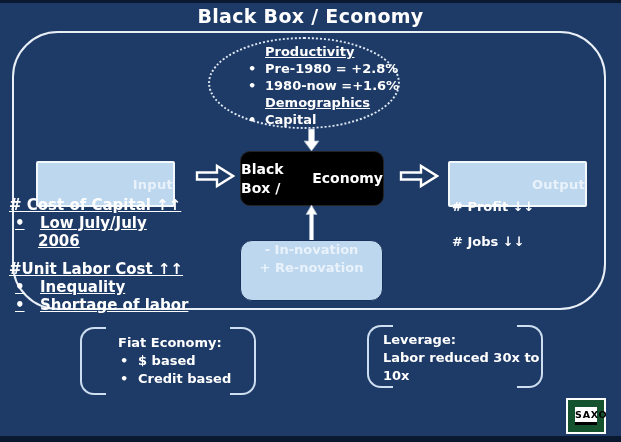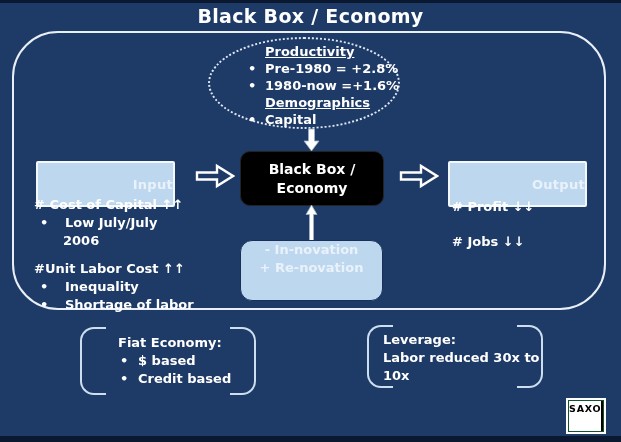--- a/index.html
+++ b/index.html
@@ -23,55 +23,55 @@
   .mark{width:17px;padding-left:2px;flex:none;}
   
   .pill{position:absolute;width:139px;height:46px;background:var(--panel-blue,#bdd7ee);
     border:2px solid #f3f8fd;border-radius:2px;box-sizing:border-box;
     display:flex;align-items:center;justify-content:flex-end;
     font-size:13px;color:#e9f2fb;letter-spacing:.3px;}
   .pill-input{left:36px;top:161px;}
   .pill-output{left:448px;top:161px;}
   .blackbox{position:absolute;left:240px;top:151px;width:144px;height:55px;background:var(--black-box,#000);
     border:1px solid #232323;border-radius:10px;box-sizing:border-box;
-    display:flex;flex-direction:column;align-items:center;justify-content:center;
+    display:flex;flex-direction:row;align-items:center;justify-content:center;
     font-size:14px;line-height:19px;color:#fff;}
   .innovation{position:absolute;left:240px;top:240px;width:143px;height:61px;background:var(--panel-blue,#bdd7ee);
     border:1px solid #18305a;border-radius:12px;box-sizing:border-box;
     display:flex;flex-direction:column;align-items:center;justify-content:flex-start;
     font-size:13px;line-height:18px;color:#e9f2fb;}
   
   .arrow-right{position:absolute;width:40px;height:26px;}
   .arrow-in{left:195px;top:163px;}
   .arrow-out{left:399px;top:163px;}
   .arrow-down{position:absolute;left:303px;top:128px;width:17px;height:24px;}
   .arrow-up{position:absolute;left:305px;top:204px;width:13px;height:38px;}
   
-  .input-notes{position:absolute;left:34px;top:196px;width:195px;font-size:13px;line-height:18px;}
+  .input-notes{position:absolute;left:9px;top:196px;width:195px;font-size:15px;line-height:18px;text-decoration:underline;}
   .input-notes .li{display:flex;padding-left:4px;}
   .input-notes .li .mark{width:25px;}
   .cont-line{padding-left:29px;}
   .gap{height:10px;}
   .output-notes{position:absolute;left:452px;top:198px;font-size:13px;line-height:18px;}
   .output-notes .note2{margin-top:17px;}
   
   .bracket-box{position:absolute;font-size:13px;line-height:18px;}
   .bracket-box.fiat{left:80px;top:327px;width:176px;height:68px;}
   .bracket-box.leverage{left:367px;top:325px;width:176px;height:63px;}
   .bracket{position:absolute;top:0;bottom:0;width:26px;border:2px solid #cddef0;box-sizing:border-box;}
   .bracket.bleft{left:0;border-right:none;border-radius:14px 0 0 14px;}
   .bracket.bright{right:0;border-left:none;border-radius:0 14px 14px 0;}
   .bracket-content{position:absolute;white-space:nowrap;}
   .fiat .bracket-content{left:38px;top:7px;}
   .fiat .li{display:flex;padding-left:0;}
   .fiat .mark{width:18px;}
   .leverage .bracket-content{left:16px;top:6px;}
   
   .logo{position:absolute;left:566px;top:398px;width:40px;height:36px;border:2px solid #fff;box-sizing:border-box;background:#000;}
-  .logo-inner{width:100%;height:100%;border:1px solid #14532d;box-sizing:border-box;display:flex;flex-direction:row;gap:32px;}
+  .logo-inner{width:100%;height:100%;border:7px solid #14532d;box-sizing:border-box;display:flex;flex-direction:column;gap:32px;}
   .logo-top{flex:1;background:#fff;color:#000;font-size:9.5px;text-align:center;line-height:15px;letter-spacing:.8px;}
   .logo-bottom{flex:1;background:#000;color:#fff;font-size:9.5px;text-align:center;line-height:15px;letter-spacing:.8px;}
 </style>
 </head>
 <body>
 
 <div class="slide">
   <div class="edge-top"></div>
 
   <div class="title">Black Box / Economy</div>

